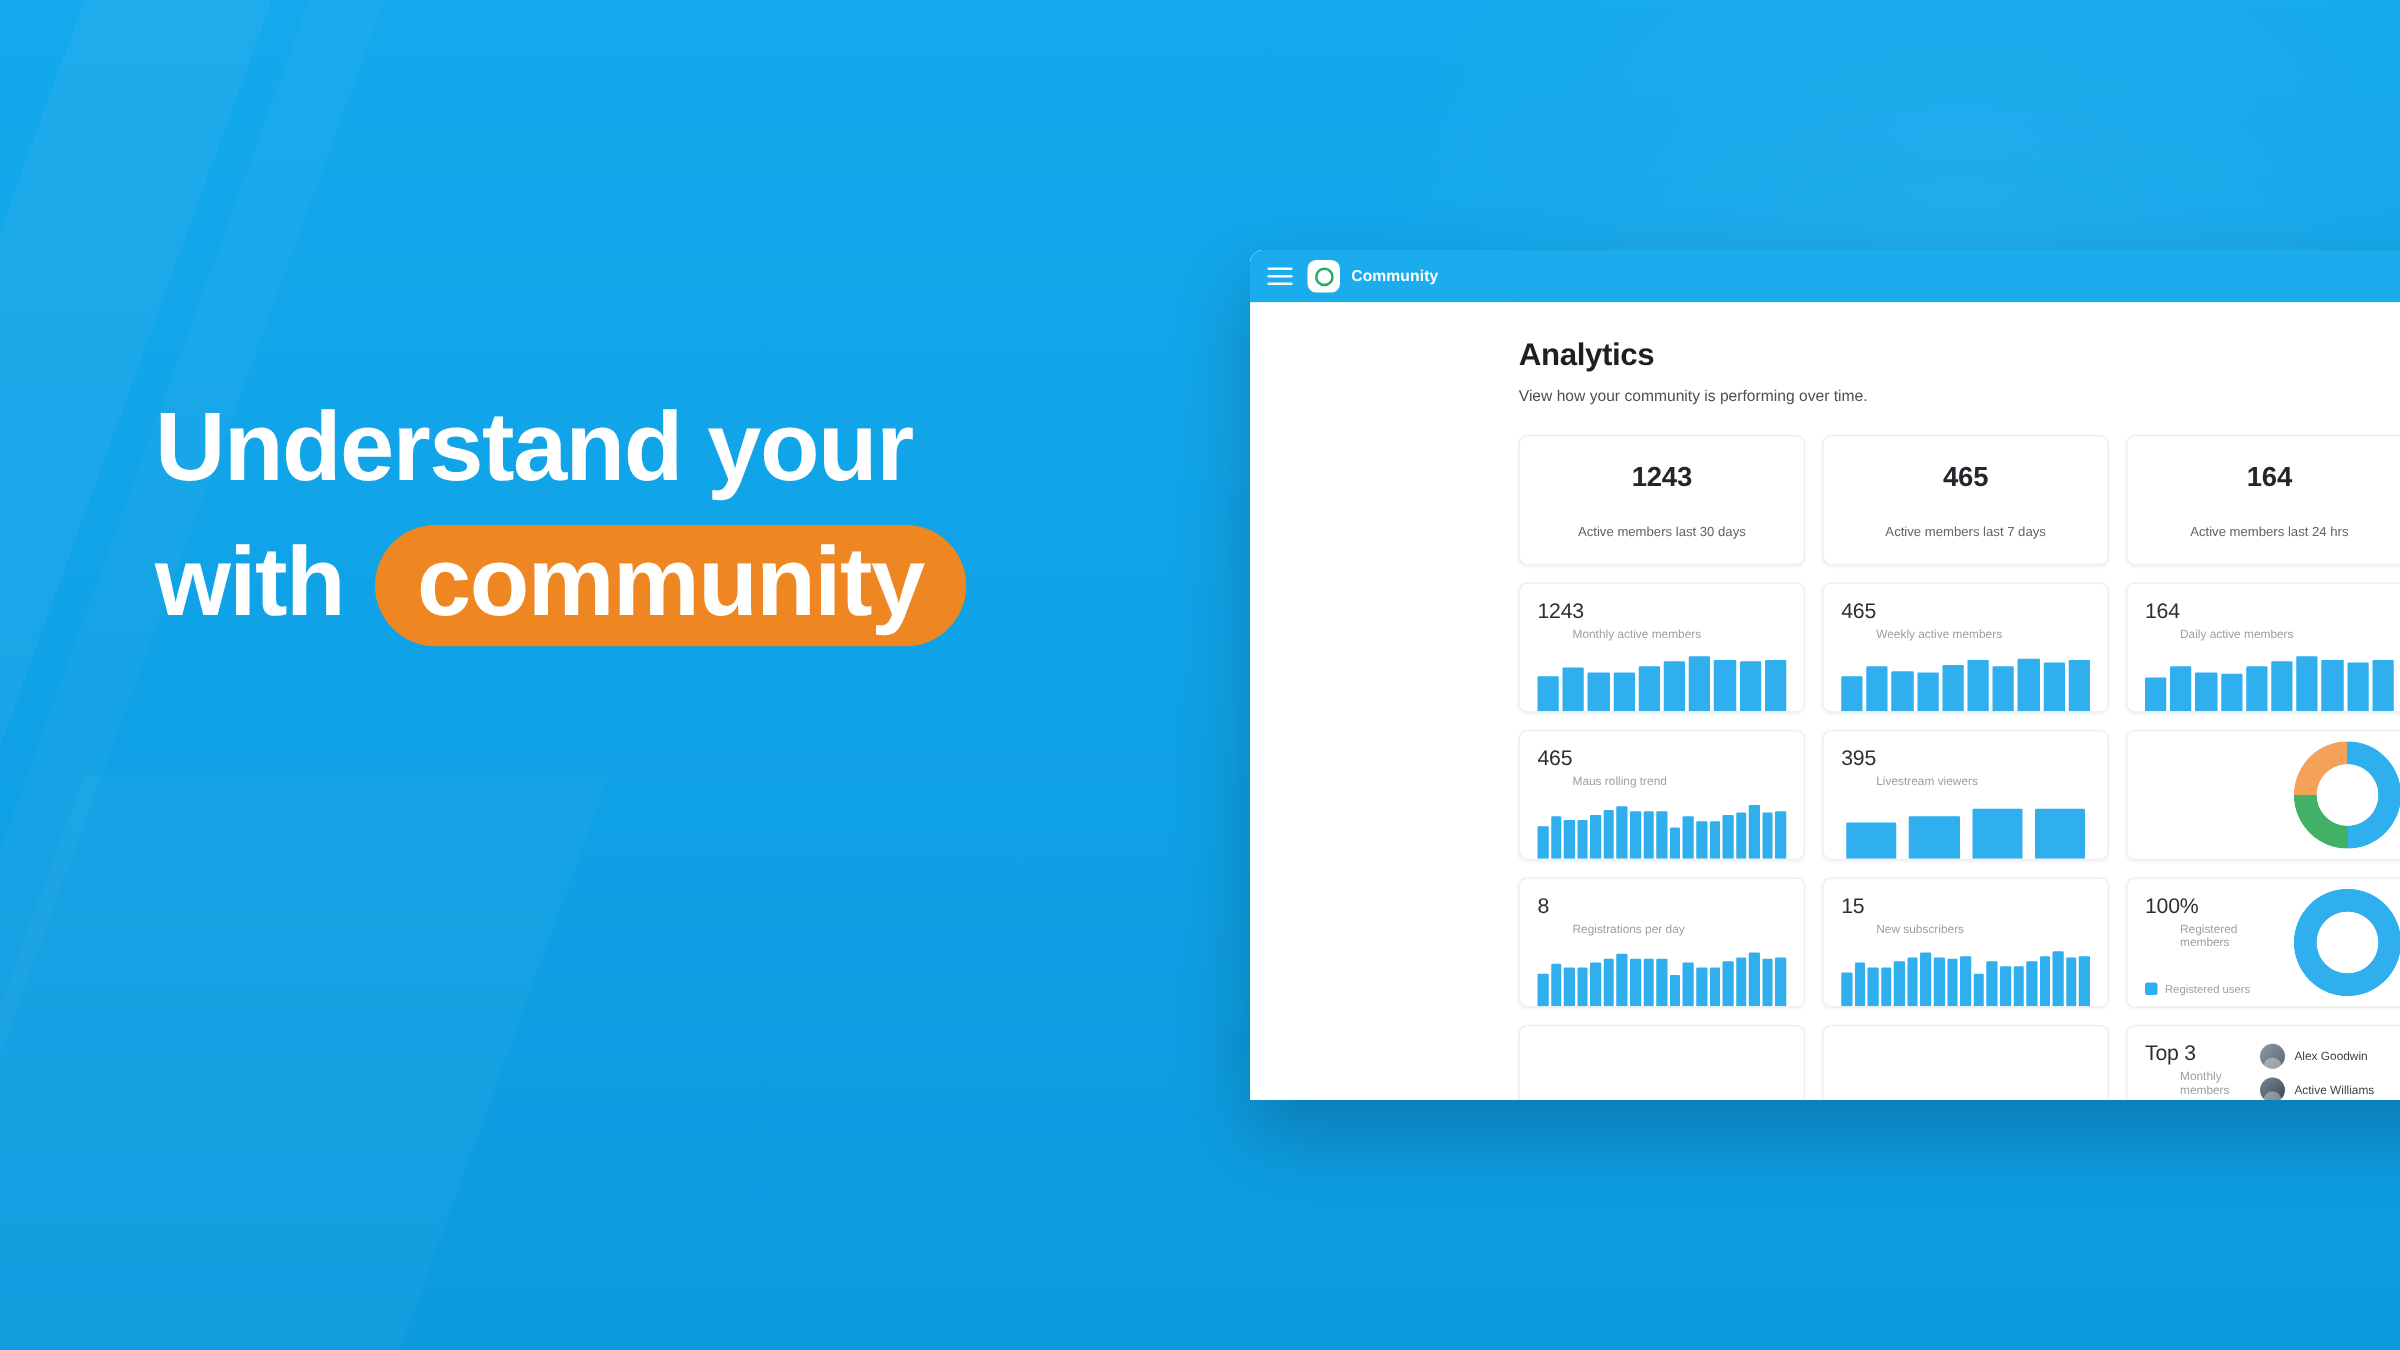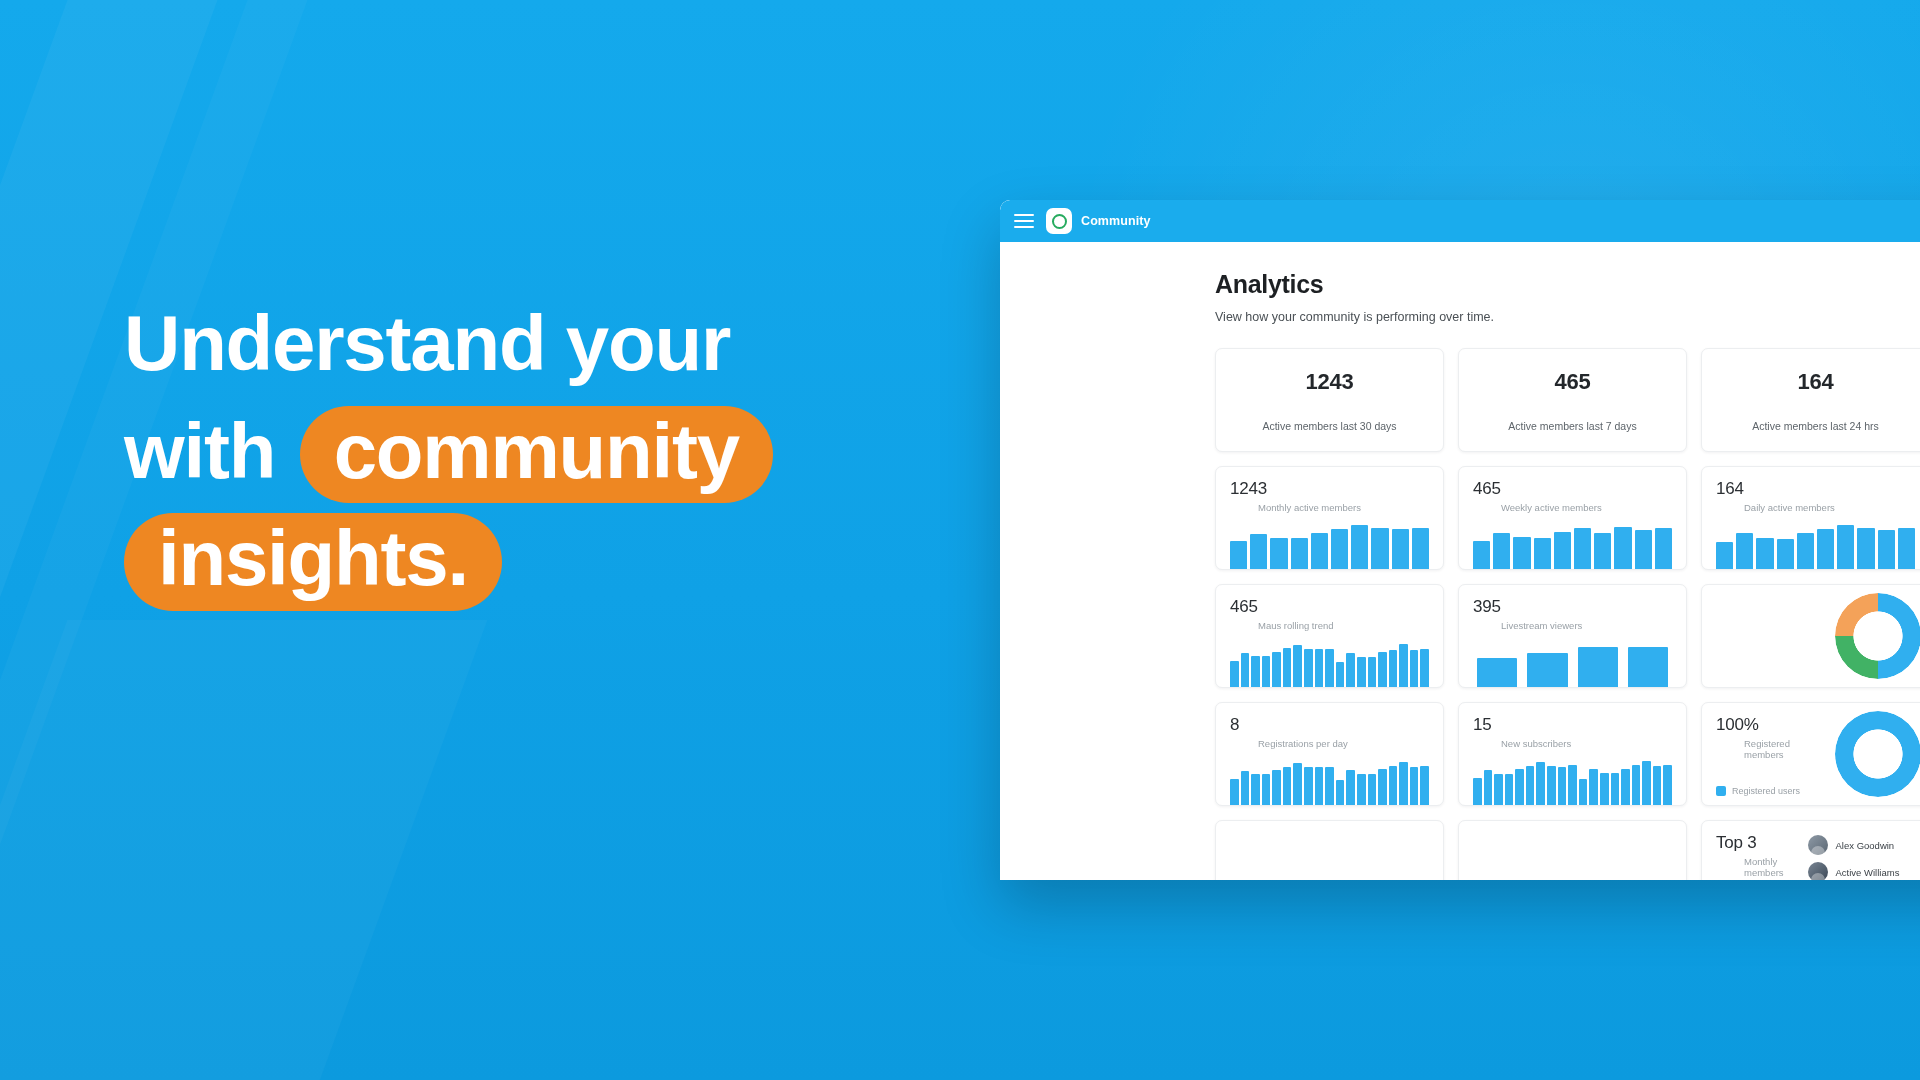--- a/index.html
+++ b/index.html
@@ -26,21 +26,21 @@
   .bg-stripe.s3 { left:-60px; top:620px; width:420px; height:700px; background:rgba(255,255,255,0.03); }
   .bg-glow {
     position:absolute; right:-200px; top:-250px;
     width:1100px; height:1100px; border-radius:50%;
     background:radial-gradient(circle,rgba(255,255,255,0.07) 0%,rgba(255,255,255,0) 65%);
   }
 
   
   .headline {
     position:absolute;
-    left:124px; top:290px;
+    left:124px; top:304px;
     width:820px;
     color:#ffffff;
     font-size:78px;
     font-weight:700;
     line-height:1.38;
     letter-spacing:-1.2px;
   }
   .headline .hl-line { display:block; white-space:nowrap; }
   .pill {
     display:inline-block;
@@ -180,23 +180,20 @@
   <div class="bg-stripe s1"></div>
   <div class="bg-stripe s2"></div>
   <div class="bg-stripe s3"></div>
 </div>
 
 <div class="headline">
   <span class="hl-line">Understand your</span>
   <span class="hl-line">
     <span>with</span>
     <span class="pill">community</span>
-  </span>
-  <span class="hl-line">
-    <span class="pill solo">insights.</span>
   </span>
 </div>
 
 <div class="app-window">
 
   <div class="app-topbar">
     <span class="burger">
       <i></i>
         <i></i>
         <i></i>

